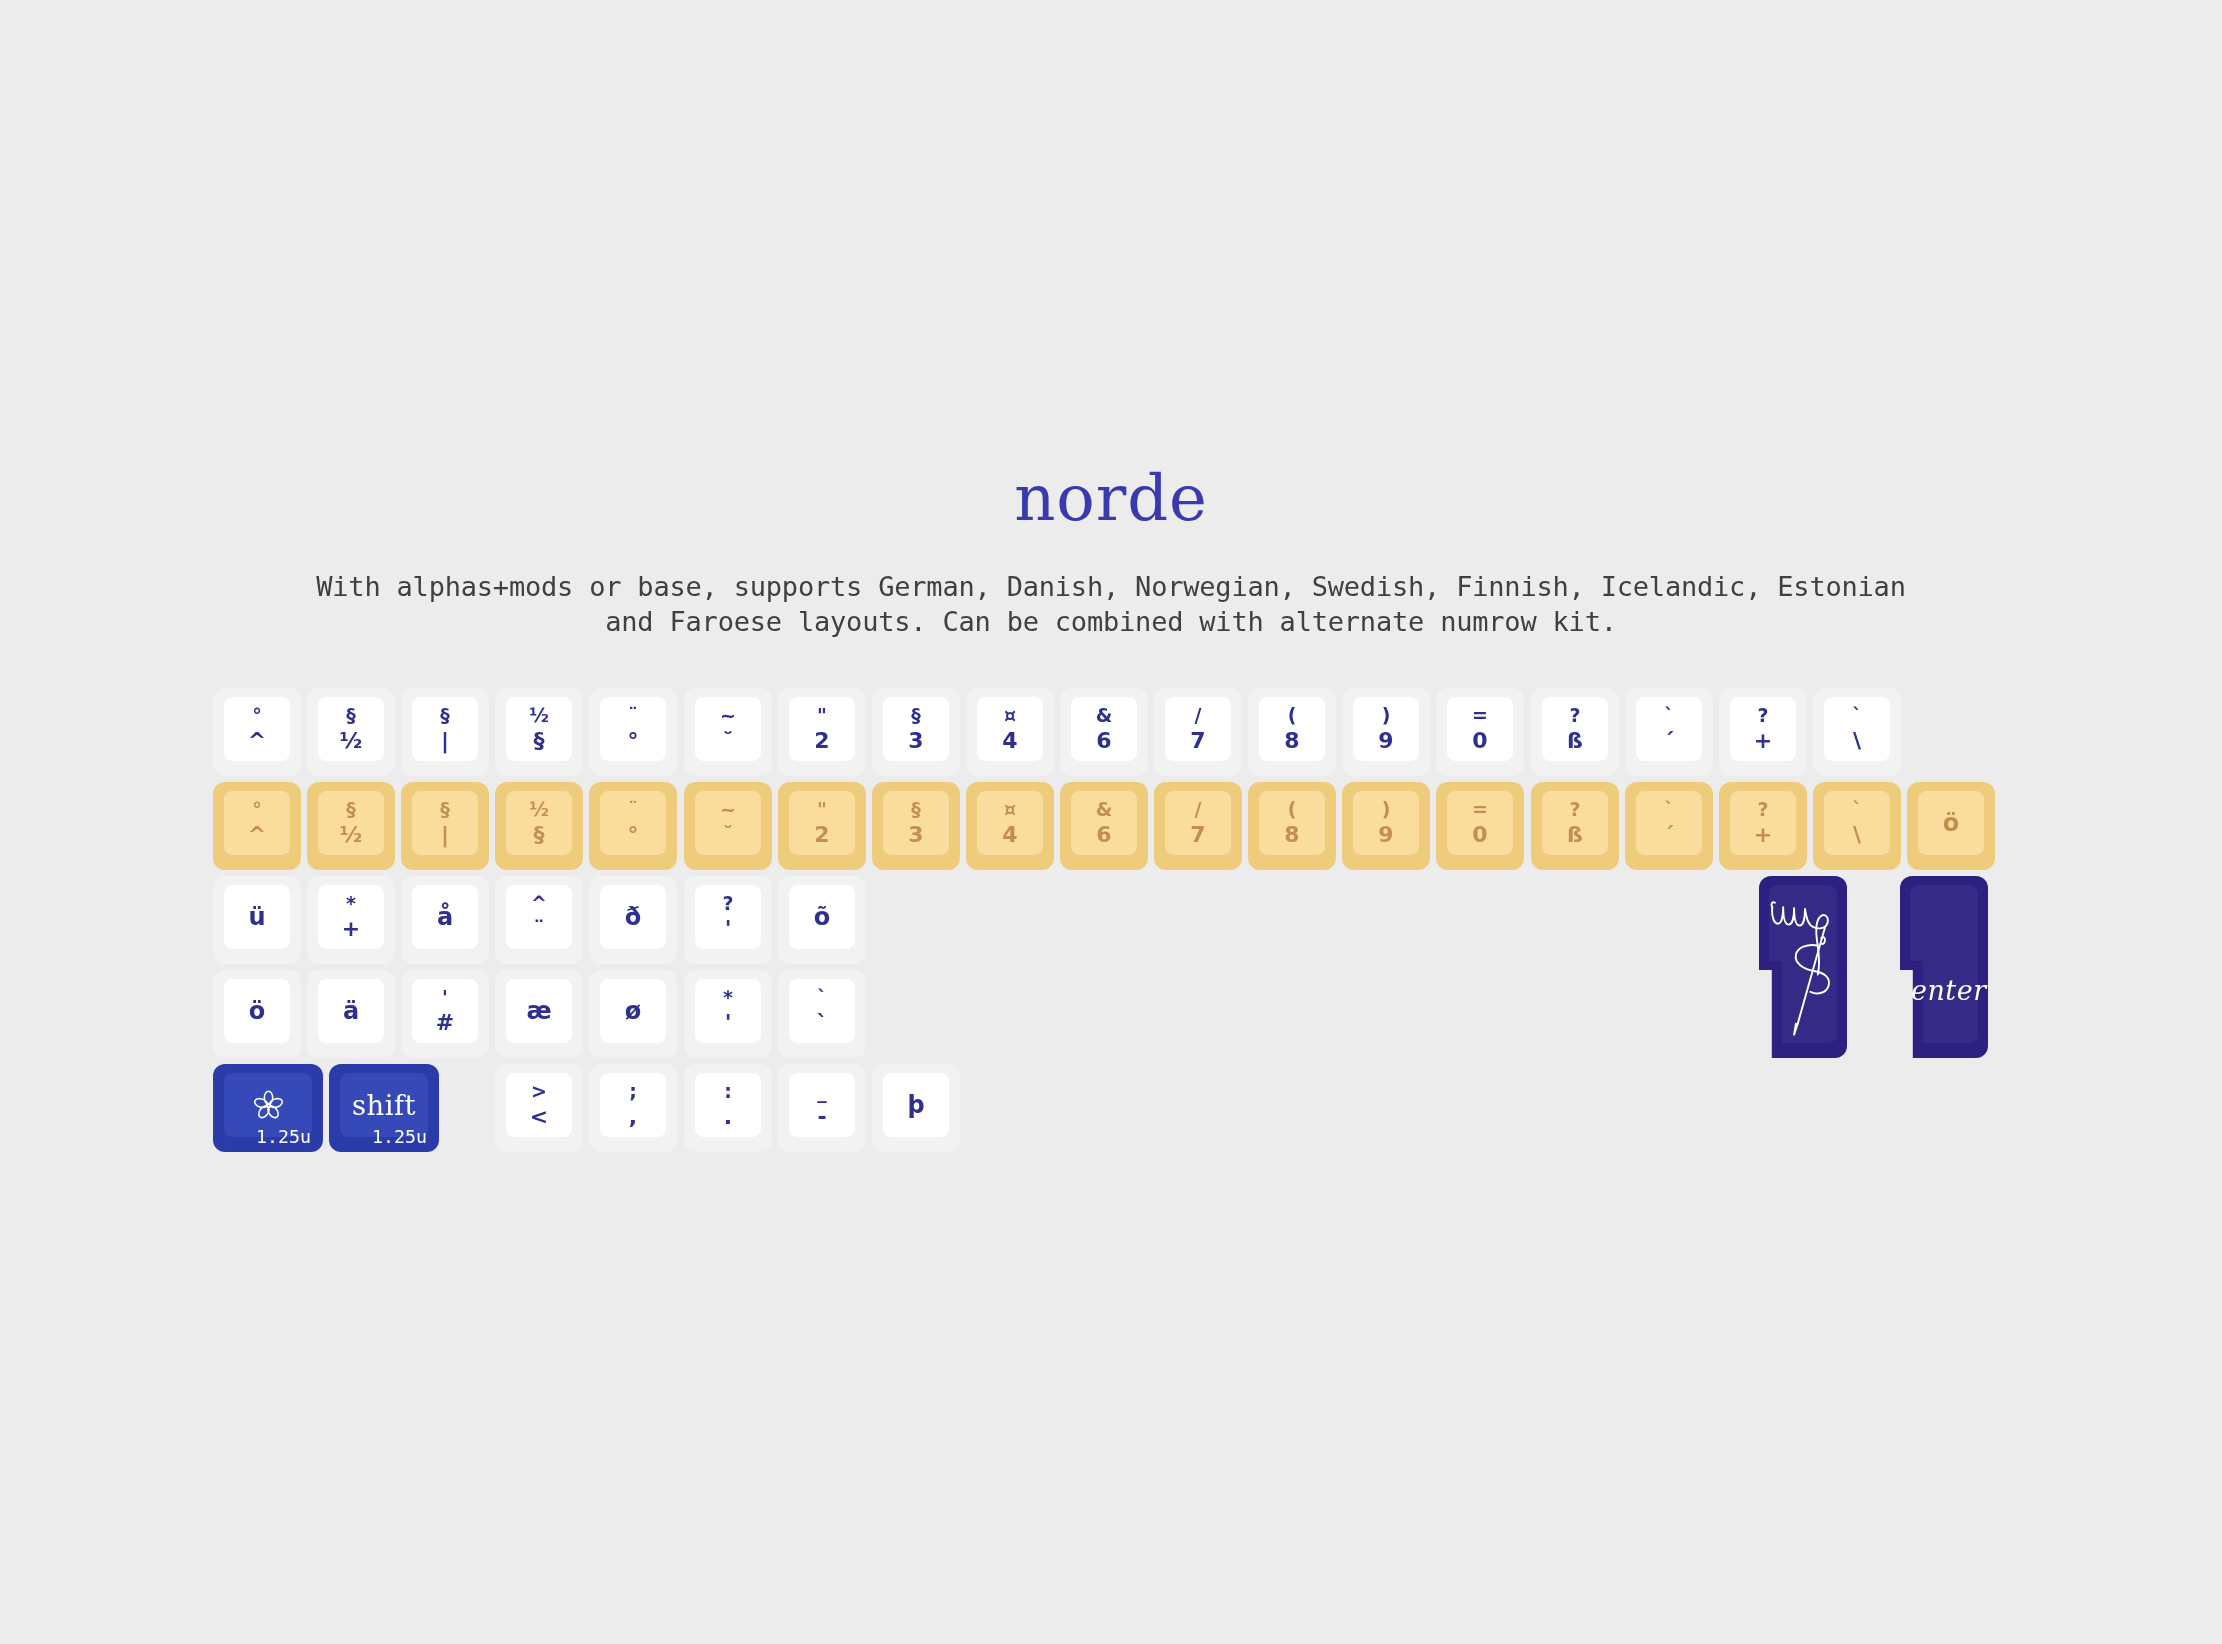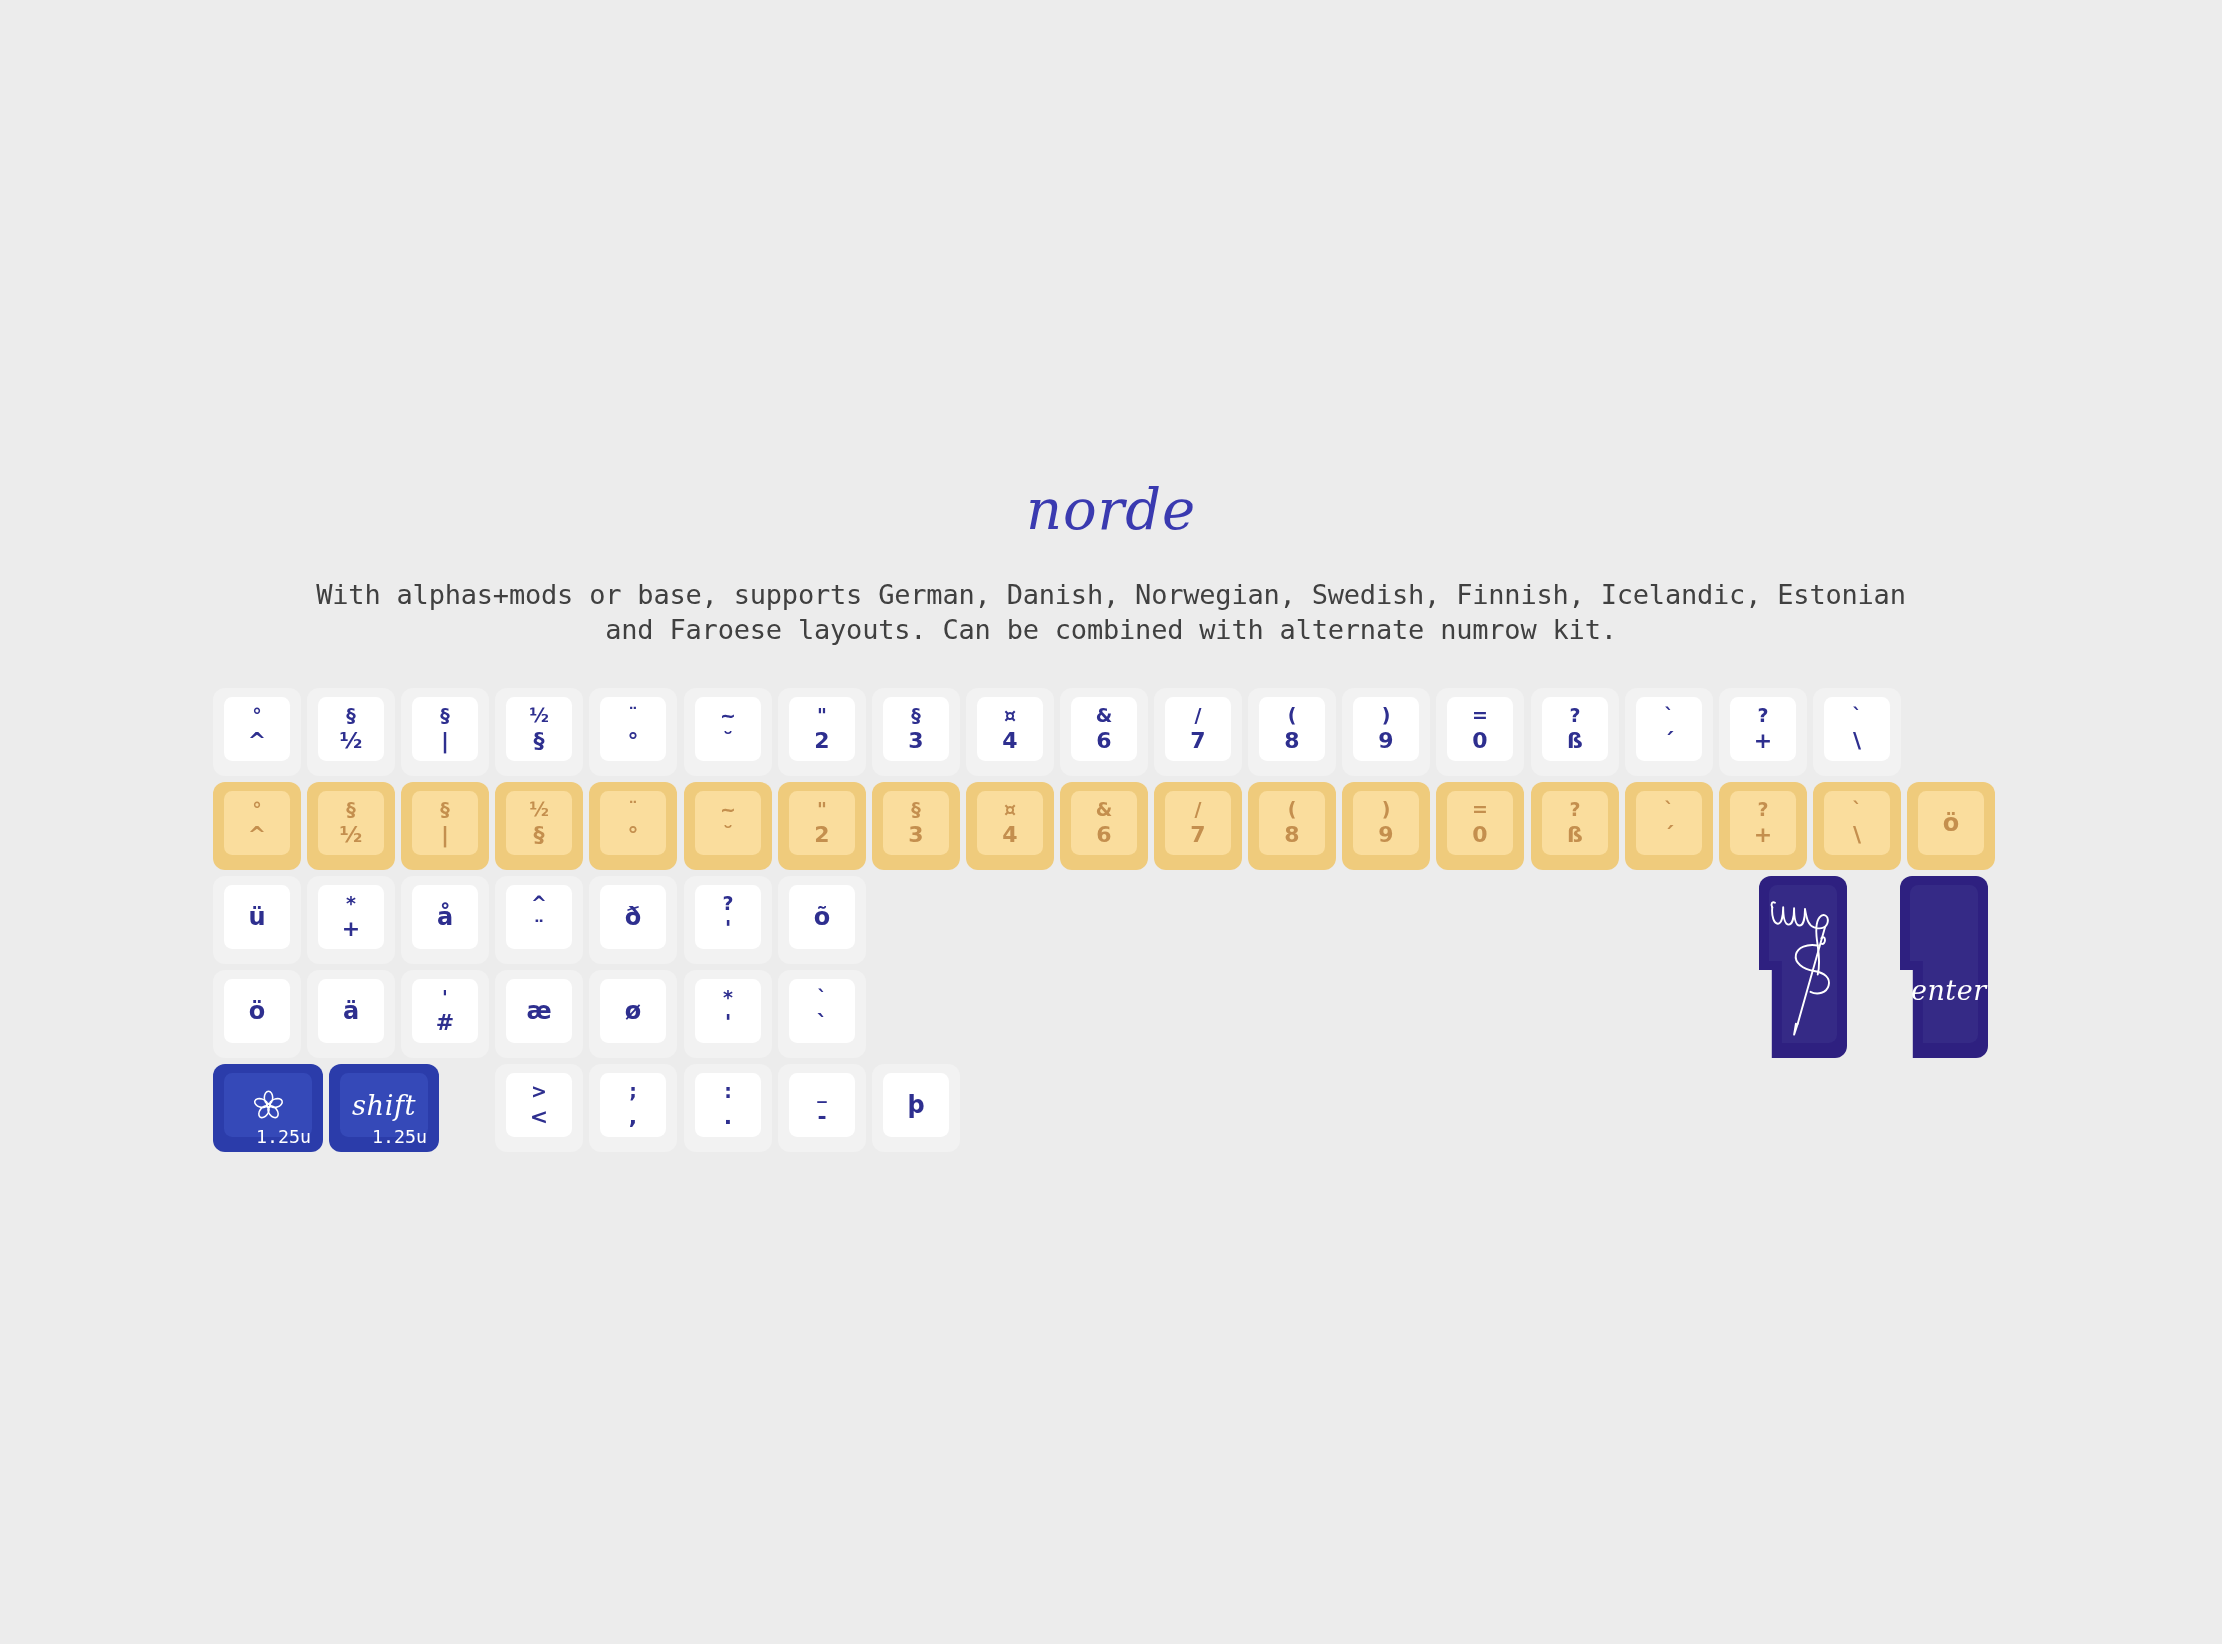--- a/index.html
+++ b/index.html
@@ -9,27 +9,26 @@
     font-family:"DejaVu Sans Mono", monospace;
     overflow:hidden;
     position:relative;
   }
   #root{position:absolute;inset:0;}
 
   
   .header{position:absolute;left:0;right:0;top:466px;text-align:center;}
   .title{
     font-family:"DejaVu Serif", serif;
-    font-style:italic;
     font-weight:400;
-    font-size:56px;
+    font-size:64px;
     letter-spacing:0.9px;
     color:#3a3ab0;
     line-height:1;
-    margin:16px;
+    margin:0;
   }
   .desc{
     margin:40px auto 0 auto;
     width:1608px;
     font-family:"DejaVu Sans Mono", monospace;
     font-size:27px;
     line-height:1.28;
     color:#404040;
     letter-spacing:-0.2px;
   }
@@ -86,21 +85,20 @@
     right:12px;bottom:5.5px;
     font-family:"DejaVu Sans Mono", monospace;
     font-size:18.3px;
     font-weight:400;
     color:#ffffff;
     letter-spacing:0px;
   }
   .k-blue .cap{justify-content:center;}
   .script{
     font-family:"DejaVu Serif", serif;
-    font-style:italic;
     font-size:27.4px;
     font-weight:400;
     color:#ffffff;
     letter-spacing:0.5px;
   }
   .flower{display:block;}
 
   
   .isokey{
     position:absolute;

